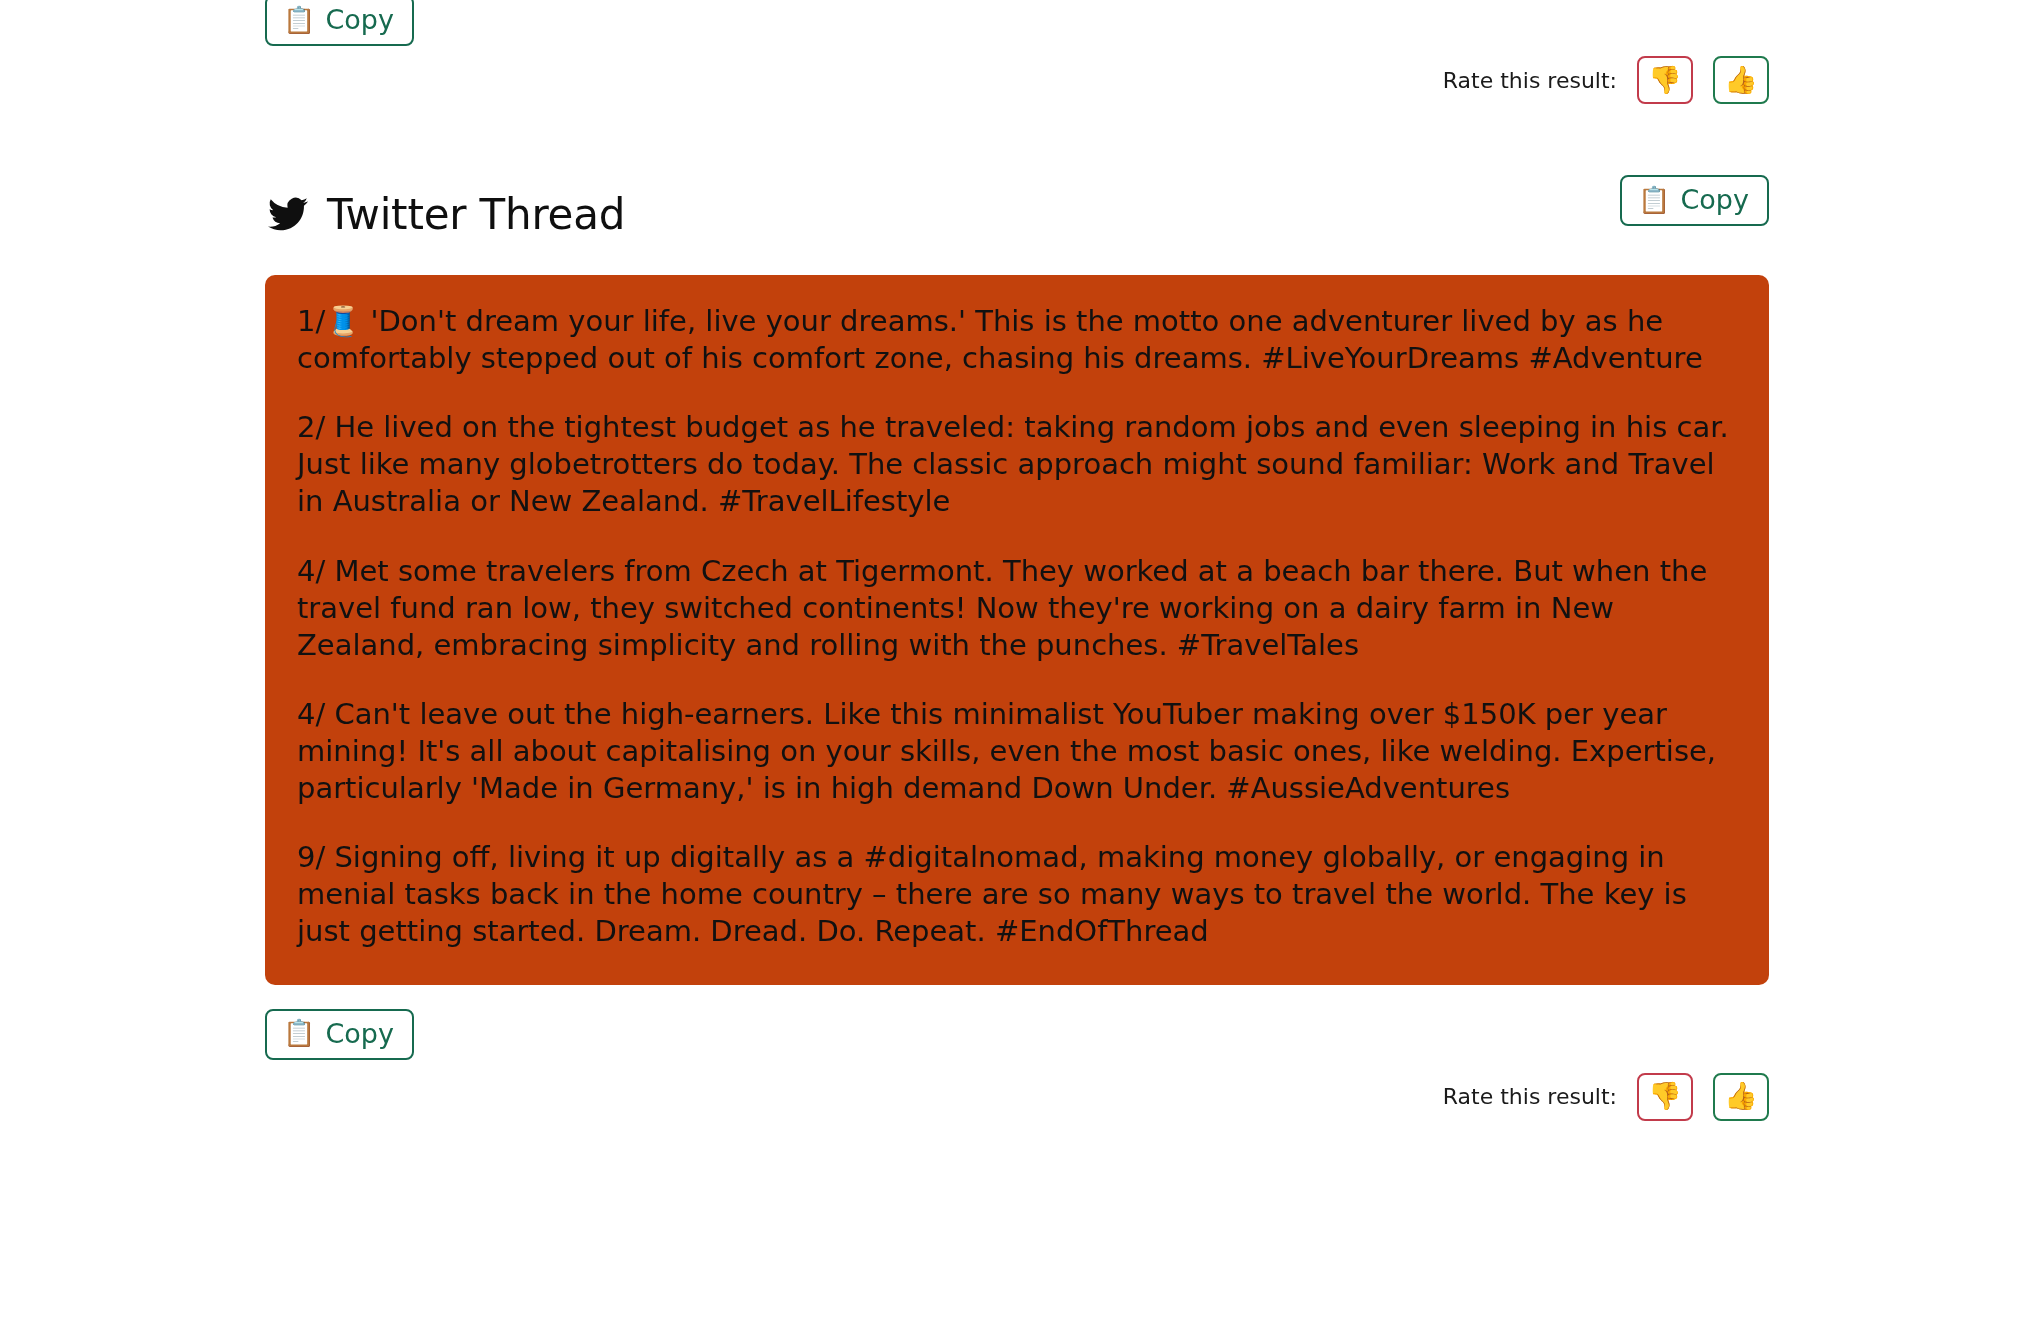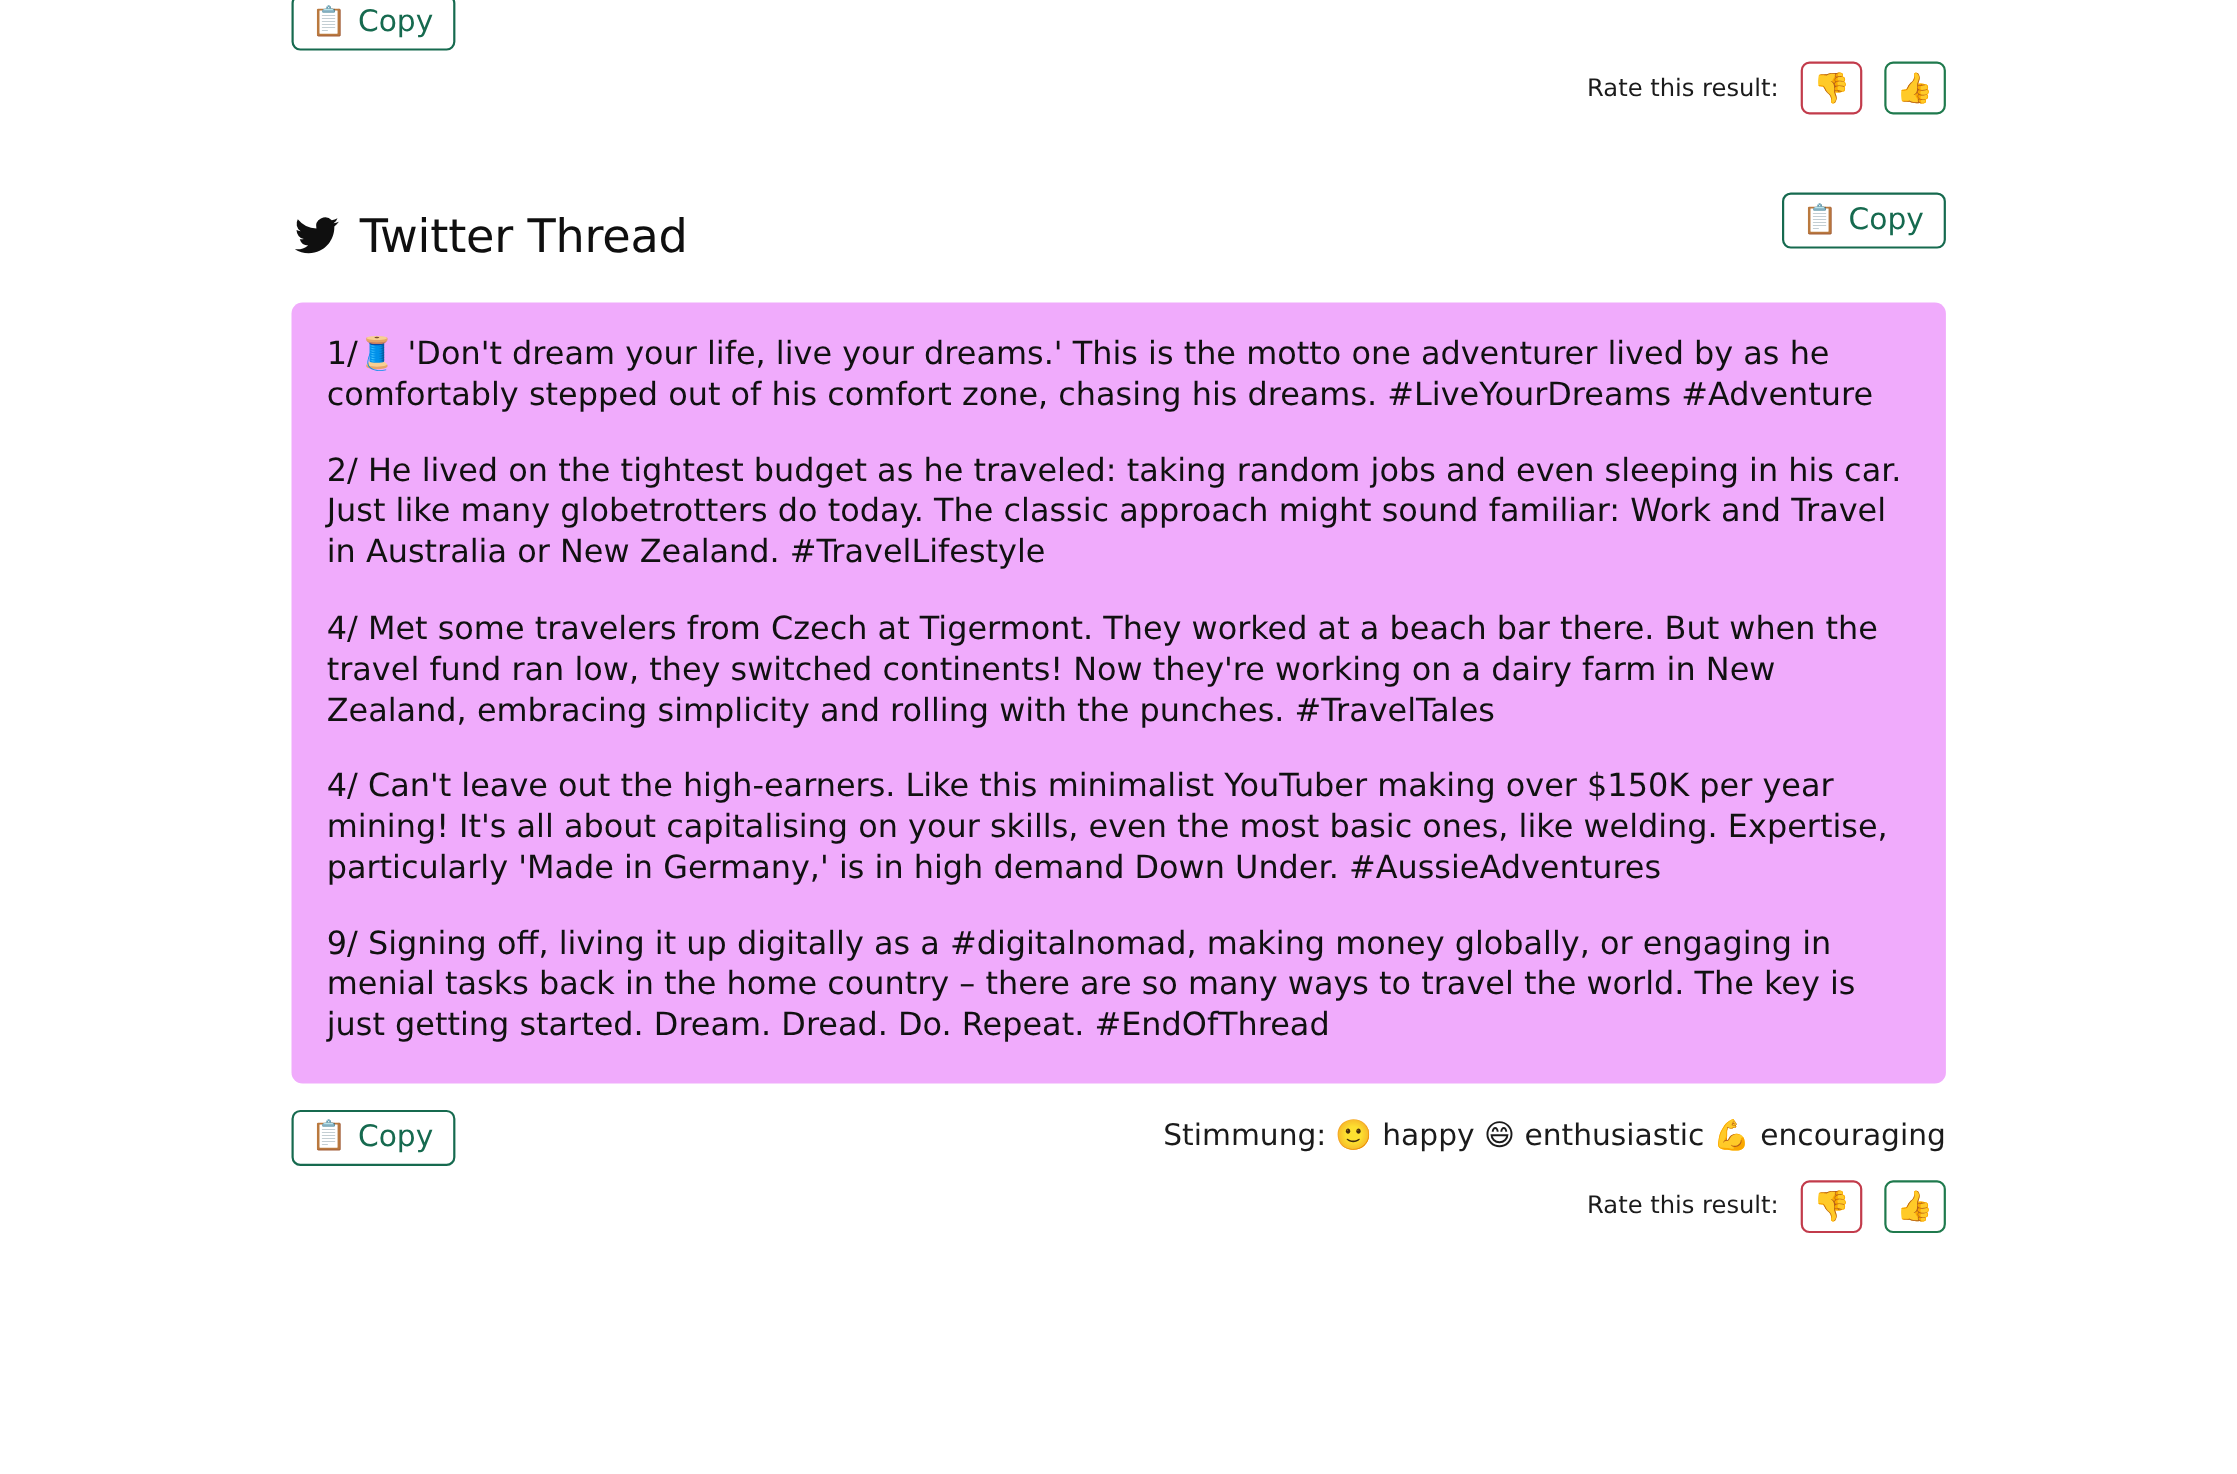--- a/index.html
+++ b/index.html
@@ -111,21 +111,21 @@
   }
   .section-head .copy-btn {
     position: absolute;
     right: 0;
     top: -4px;
   }
 
   
   .thread-card {
     margin-top: 26px;
-    background: #f0abfc;
+    background: #c2410c;
     border-radius: 10px;
     padding: 28px 32px 34px 32px;
   }
   .tweet {
     font-size: 29px;
     line-height: 1.28;
     color: #111111;
     margin: 0 0 32px 0;
     max-width: 1450px;
   }
@@ -201,24 +201,20 @@
     <p class="tweet">4/ Can't leave out the high-earners. Like this minimalist YouTuber making over $150K per year mining! It's all about capitalising on your skills, even the most basic ones, like welding. Expertise, particularly 'Made in Germany,' is in high demand Down Under. #AussieAdventures</p>
     <p class="tweet">9/ Signing off, living it up digitally as a #digitalnomad, making money globally, or engaging in menial tasks back in the home country – there are so many ways to travel the world. The key is just getting started. Dream. Dread. Do. Repeat. #EndOfThread</p>
   </div>
 
   <div class="bottom-block">
     <button class="copy-btn bottom-copy">
       <span class="clip">📋</span>
       <span>Copy</span>
     </button>
 
-    <div class="bottom-mood">
-      <span>Stimmung:</span>
-      <span>🙂 happy 😄 enthusiastic 💪 encouraging</span>
-    </div>
 
     <div class="bottom-rate">
       <span class="rate-label">Rate this result:</span>
       <button class="rate-btn rate-down">
         <span>👎</span>
       </button>
       <button class="rate-btn rate-up">
         <span>👍</span>
       </button>
     </div>

